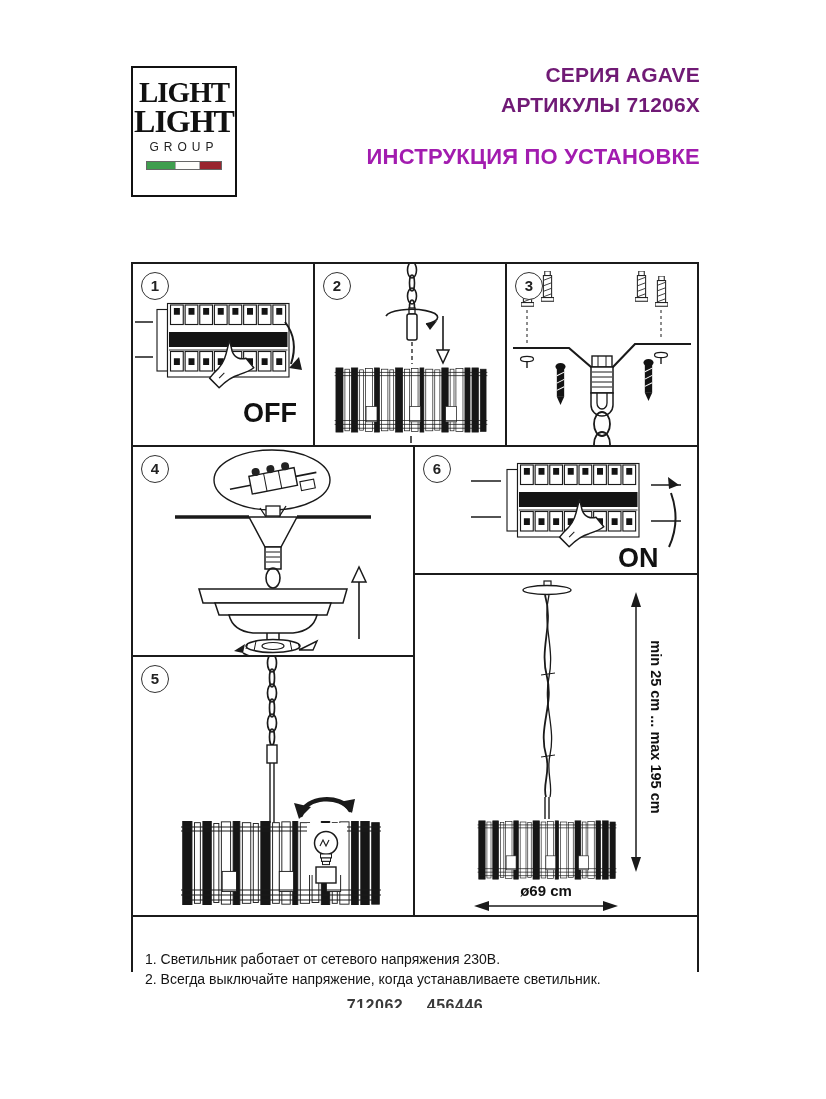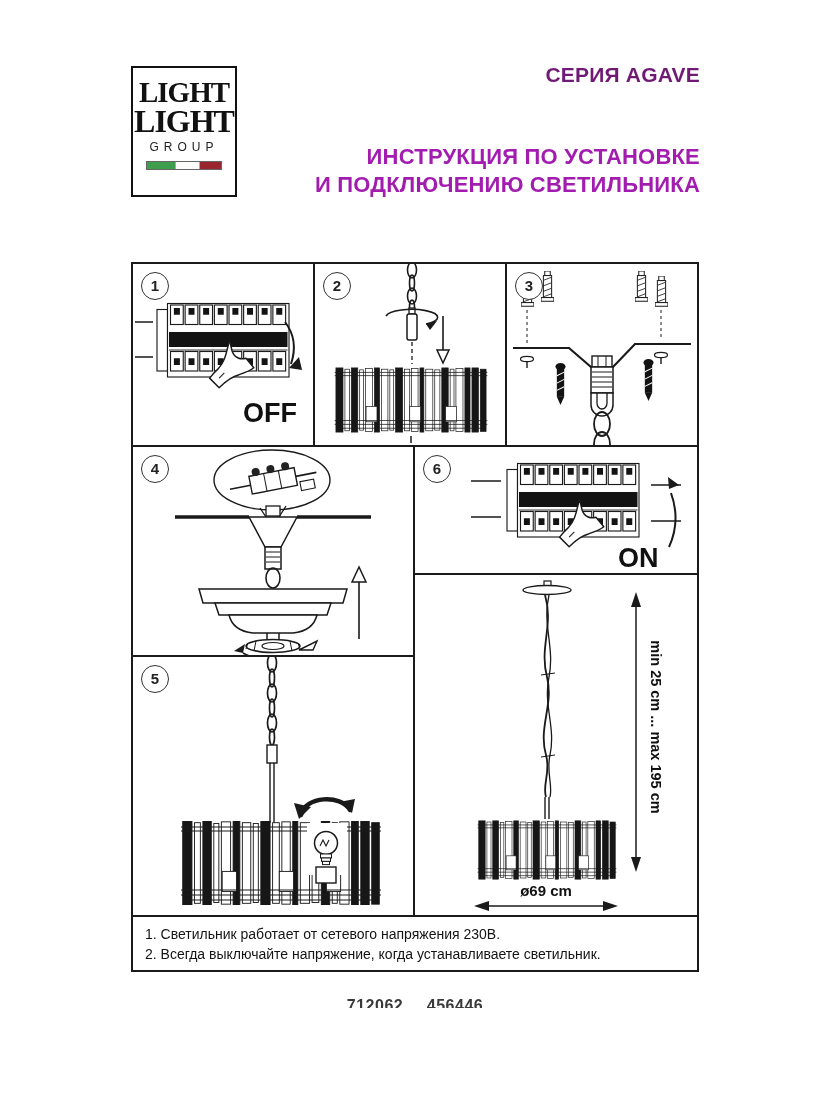--- a/index.html
+++ b/index.html
@@ -25,21 +25,21 @@
   .cell{position:absolute;box-sizing:border-box;background:#fff;}
   .br{border-right:2px solid #1b1b1b;}
   .bb{border-bottom:2px solid #1b1b1b;}
   .c1{left:0;top:0;width:182px;height:183px;}
   .c2{left:182px;top:0;width:192px;height:183px;}
   .c3{left:374px;top:0;width:190px;height:183px;}
   .c4{left:0;top:183px;width:282px;height:210px;}
   .c6{left:282px;top:183px;width:282px;height:128px;}
   .c5{left:0;top:393px;width:282px;height:260px;}
   .cdim{left:282px;top:311px;width:282px;height:342px;}
-  .cnotes{left:0;top:653px;width:564px;height:53px;padding:7px 12px;font-size:14px;line-height:20px;color:#141414;}
+  .cnotes{left:0;top:678px;width:564px;height:53px;padding:7px 12px;font-size:14px;line-height:20px;color:#141414;}
   .badge{position:absolute;left:8px;top:8px;width:26px;height:26px;border:1.7px solid #333;border-radius:50%;
          text-align:center;line-height:26px;font-size:15px;font-weight:700;color:#222;background:#fff;z-index:3;}
   .cell svg.art{position:absolute;left:0;top:0;}
   
   .footer{position:absolute;left:131px;top:997px;width:568px;display:flex;justify-content:center;gap:22px;}
   .prod{width:58px;text-align:center;}
   .prod .code{font-size:16px;font-weight:700;color:#3a3a3a;letter-spacing:.5px;margin-bottom:5px;}
   svg text{font-family:"Liberation Sans",sans-serif;}
 </style>
 </head>
@@ -164,24 +164,24 @@
     <div class="l2">LIGHT</div>
     <div class="l3">GROUP</div>
     <div class="flag">
       <div class="fg" style="background-color: rgb(63, 158, 78);"></div>
         <div class="fw"></div>
         <div class="fr" style="background-color: rgb(153, 37, 47);"></div>
     </div>
   </div>
   <div class="hdr-top">
     <div>СЕРИЯ AGAVE</div>
+    <div>АРТИКУЛЫ 71206X</div>
   </div>
   <div class="hdr-title">
     <div>ИНСТРУКЦИЯ ПО УСТАНОВКЕ</div>
-    <div>И ПОДКЛЮЧЕНИЮ СВЕТИЛЬНИКА</div>
   </div>
 
   <div class="grid">
 
     <div class="cell c1 br bb">
       <div class="badge">1</div>
       <svg class="art" width="180" height="181" viewBox="0 0 180 181">
         <line x1="2" y1="58" x2="20" y2="58" stroke="#1a1a1a" stroke-width="1.5"></line>
         <line x1="2" y1="93" x2="20" y2="93" stroke="#1a1a1a" stroke-width="1.5"></line>
         <use href="#breaker" x="18" y="35" width="150" height="82.5"></use>

